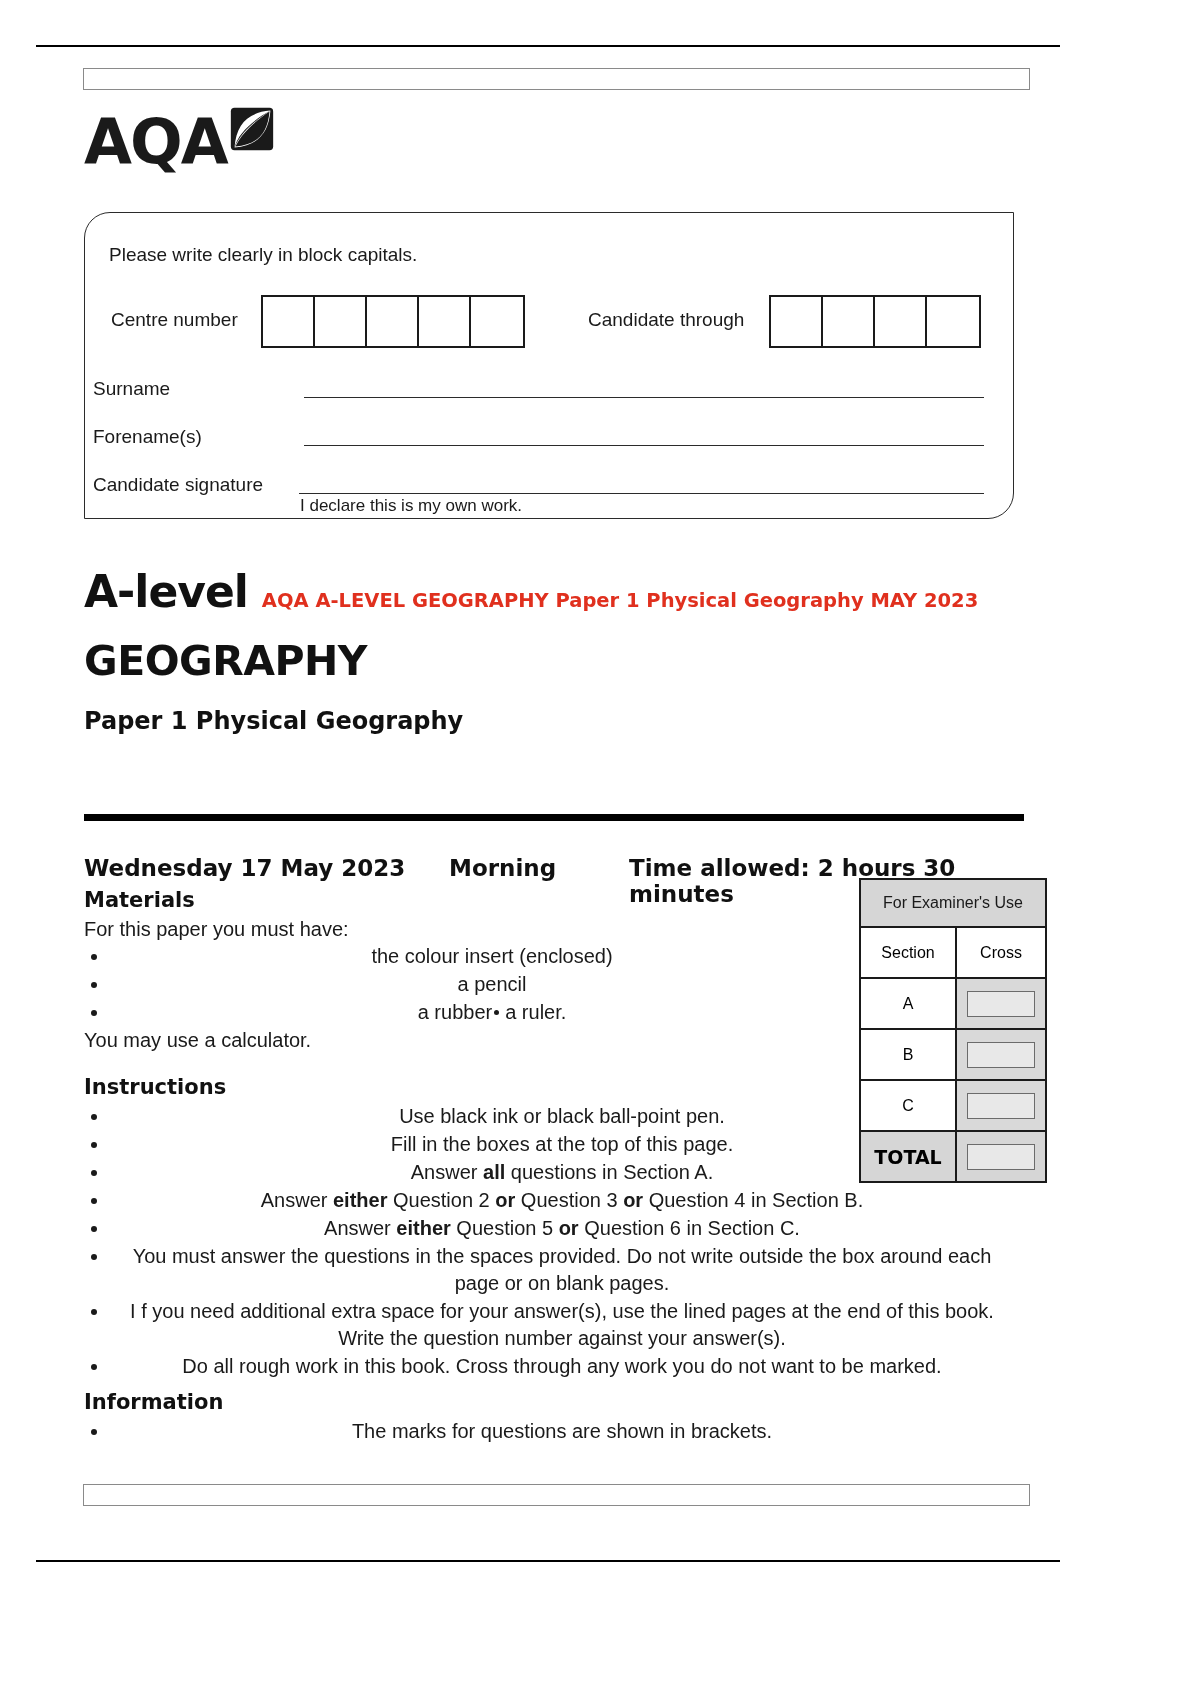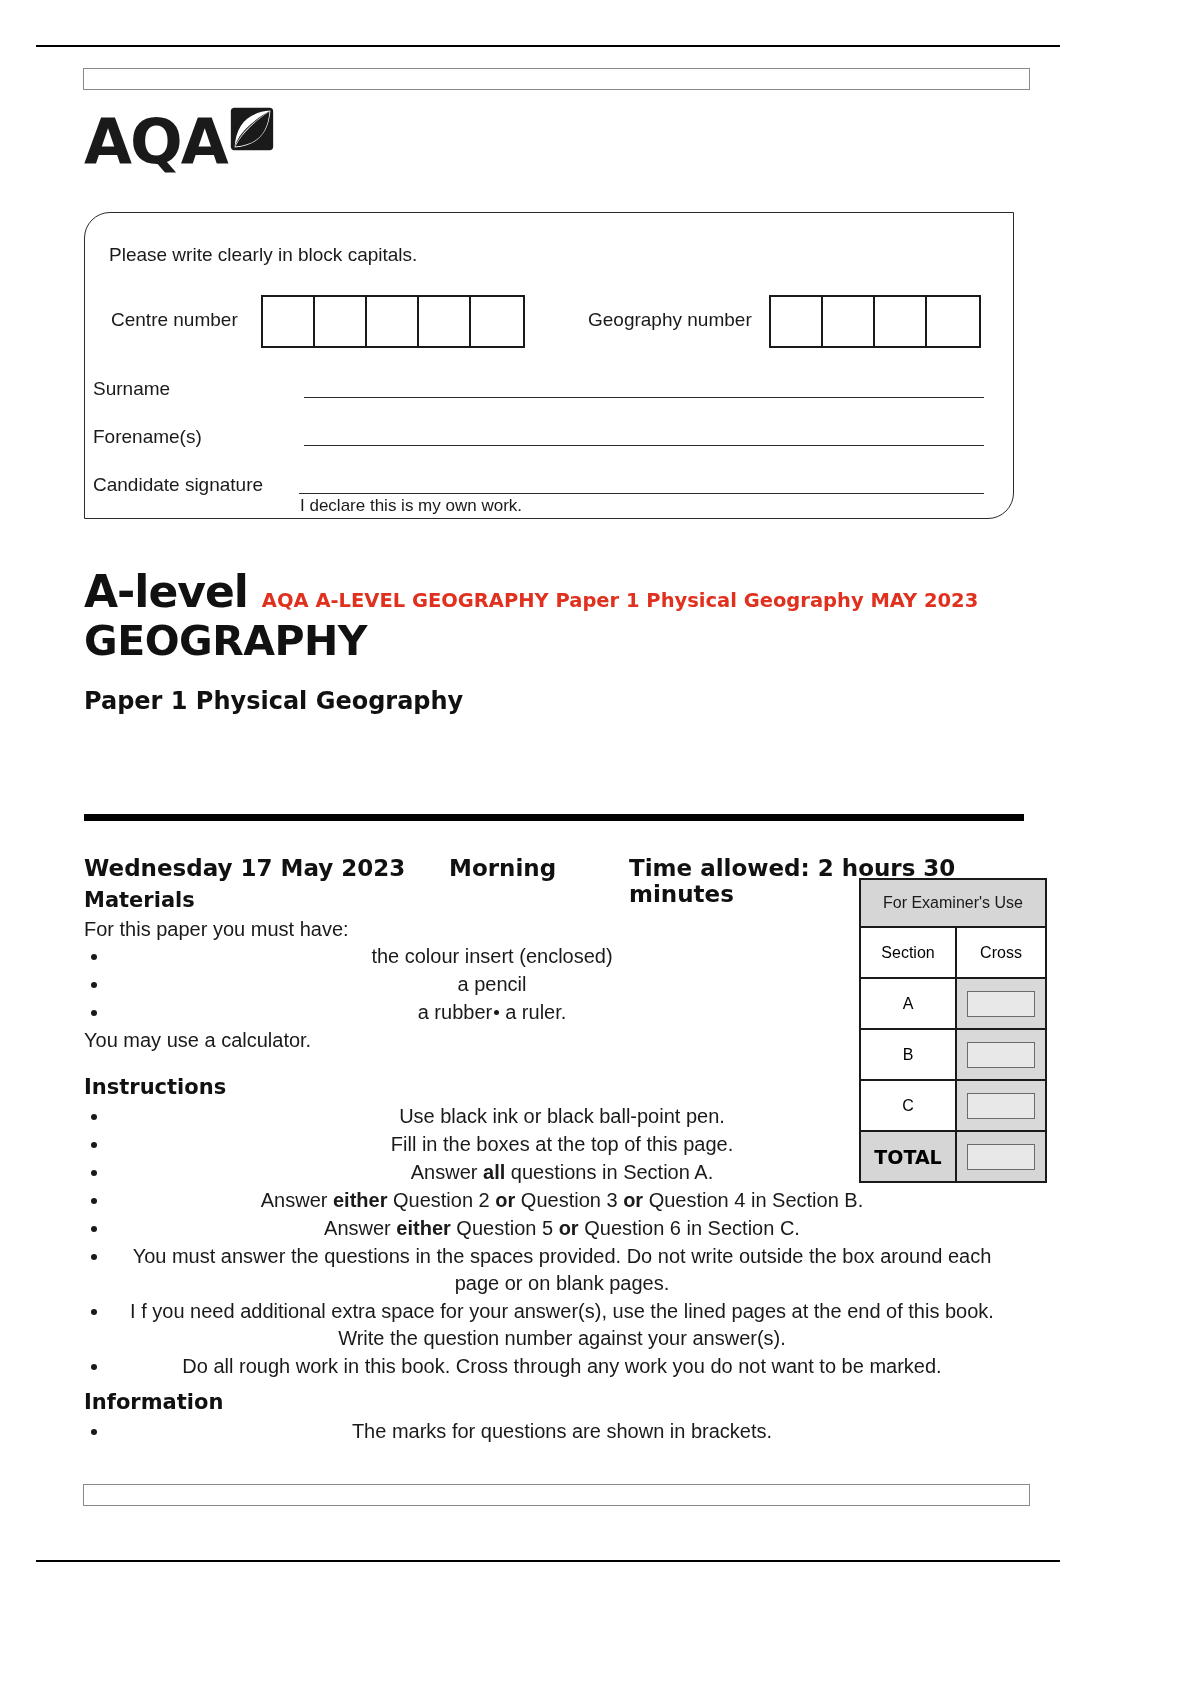--- a/index.html
+++ b/index.html
@@ -149,20 +149,21 @@
     color: #e0301e;
     margin-left: 14px;
     white-space: nowrap;
   }
   .subject {
     font-family: "DejaVu Sans", sans-serif;
     font-weight: 700;
     font-size: 41px;
     letter-spacing: -0.5px;
     color: #111;
+    margin-top: 20px;
   }
   .paper-sub {
     font-family: "DejaVu Sans", sans-serif;
     font-weight: 700;
     font-size: 24px;
     color: #111;
     margin-top: 22px;
   }
   .thick-rule {
     position: absolute;
@@ -325,21 +326,21 @@
 
     <div class="cand-row-label" style="left:26px; top:96px;">Centre number</div>
     <div class="boxes centre-boxes">
       <div class="cell"></div>
       <div class="cell"></div>
       <div class="cell"></div>
       <div class="cell"></div>
       <div class="cell"></div>
     </div>
 
-    <div class="cand-row-label" style="left:503px; top:96px;">Geography number</div>
+    <div class="cand-row-label" style="left:503px; top:96px;">Candidate through</div>
     <div class="boxes cand-boxes">
       <div class="cell"></div>
       <div class="cell"></div>
       <div class="cell"></div>
       <div class="cell"></div>
     </div>
 
     <div class="cand-row-label" style="left:8px; top:165px;">Surname</div>
     <div class="write-line" style="left:219px; top:184px; width:680px;"></div>
 

